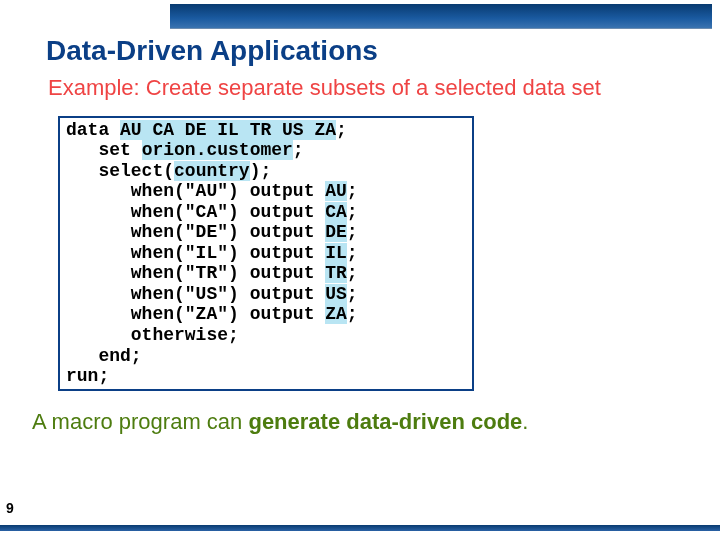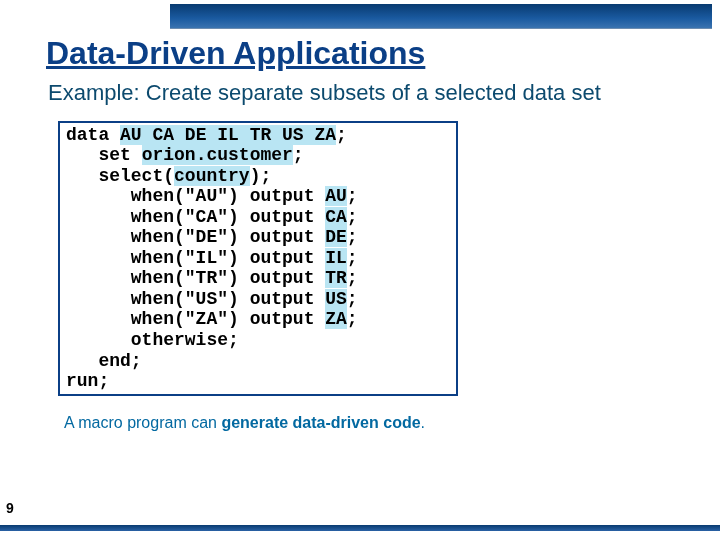--- a/index.html
+++ b/index.html
@@ -18,52 +18,51 @@
     border-bottom: 1px solid #6c8cb0;
   }
   .slide {
     padding: 0 0 0 0;
     position: relative;
   }
   .title {
     font-family: "Arial Narrow", Arial, sans-serif;
     font-stretch: condensed;
     font-weight: bold;
-    font-size: 32px;
+    font-size: 28px;
     color: #0b3f86;
     margin: 6px 0 8px 46px;
-    text-decoration: underline;
   }
   .example-block {
     margin: 2px 0 0 48px;
     font-size: 22px;
-    color: #0c4a6e;
+    color: #ef4444;
     line-height: 1.22;
   }
   .example-line2 { margin-left: 134px; }
   .code-box {
     margin: 14px 0 0 58px;
     border: 2px solid #0b3f86;
     width: 384px;
-    padding: 2px 6px 2px 6px;
+    padding: 2px 22px 2px 6px;
     font-family: "Courier New", monospace;
     font-weight: bold;
     font-size: 18px;
     line-height: 1.14;
     color: #000;
     white-space: pre;
     position: relative;
   }
   .code-box .hl {
     background: #b9e5f3;
   }
   .footer-text {
-    margin: 18px 0 0 64px;
-    font-size: 16px;
-    color: #0369a1;
+    margin: 18px 0 0 32px;
+    font-size: 22px;
+    color: #4d7c0f;
   }
   .footer-text .bold { font-weight: bold; }
   .page-num {
     position: absolute;
     left: 6px;
     top: 500px;
     font-size: 14px;
     font-weight: bold;
     color: #000;
   }

